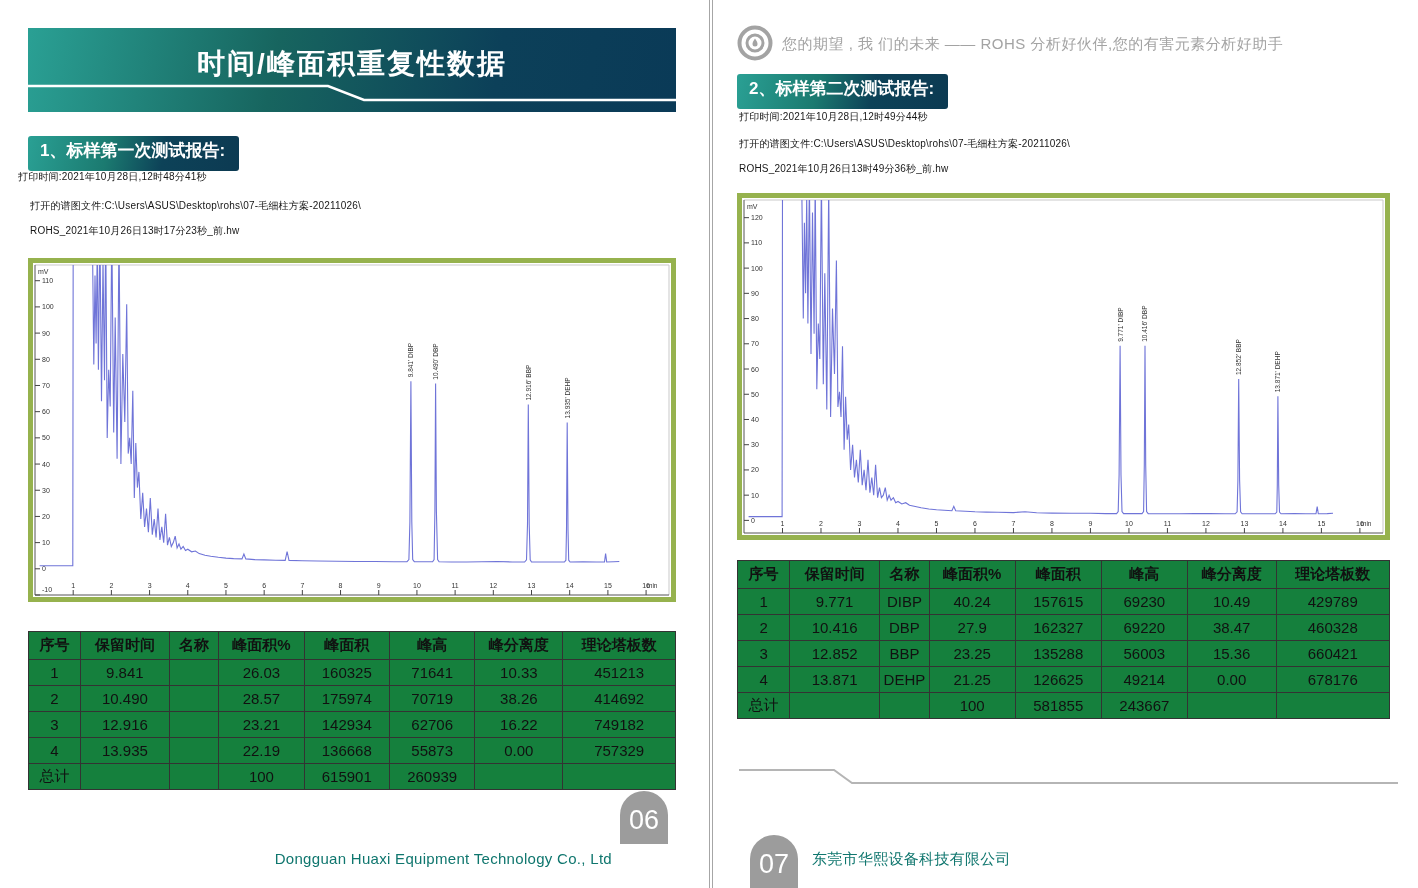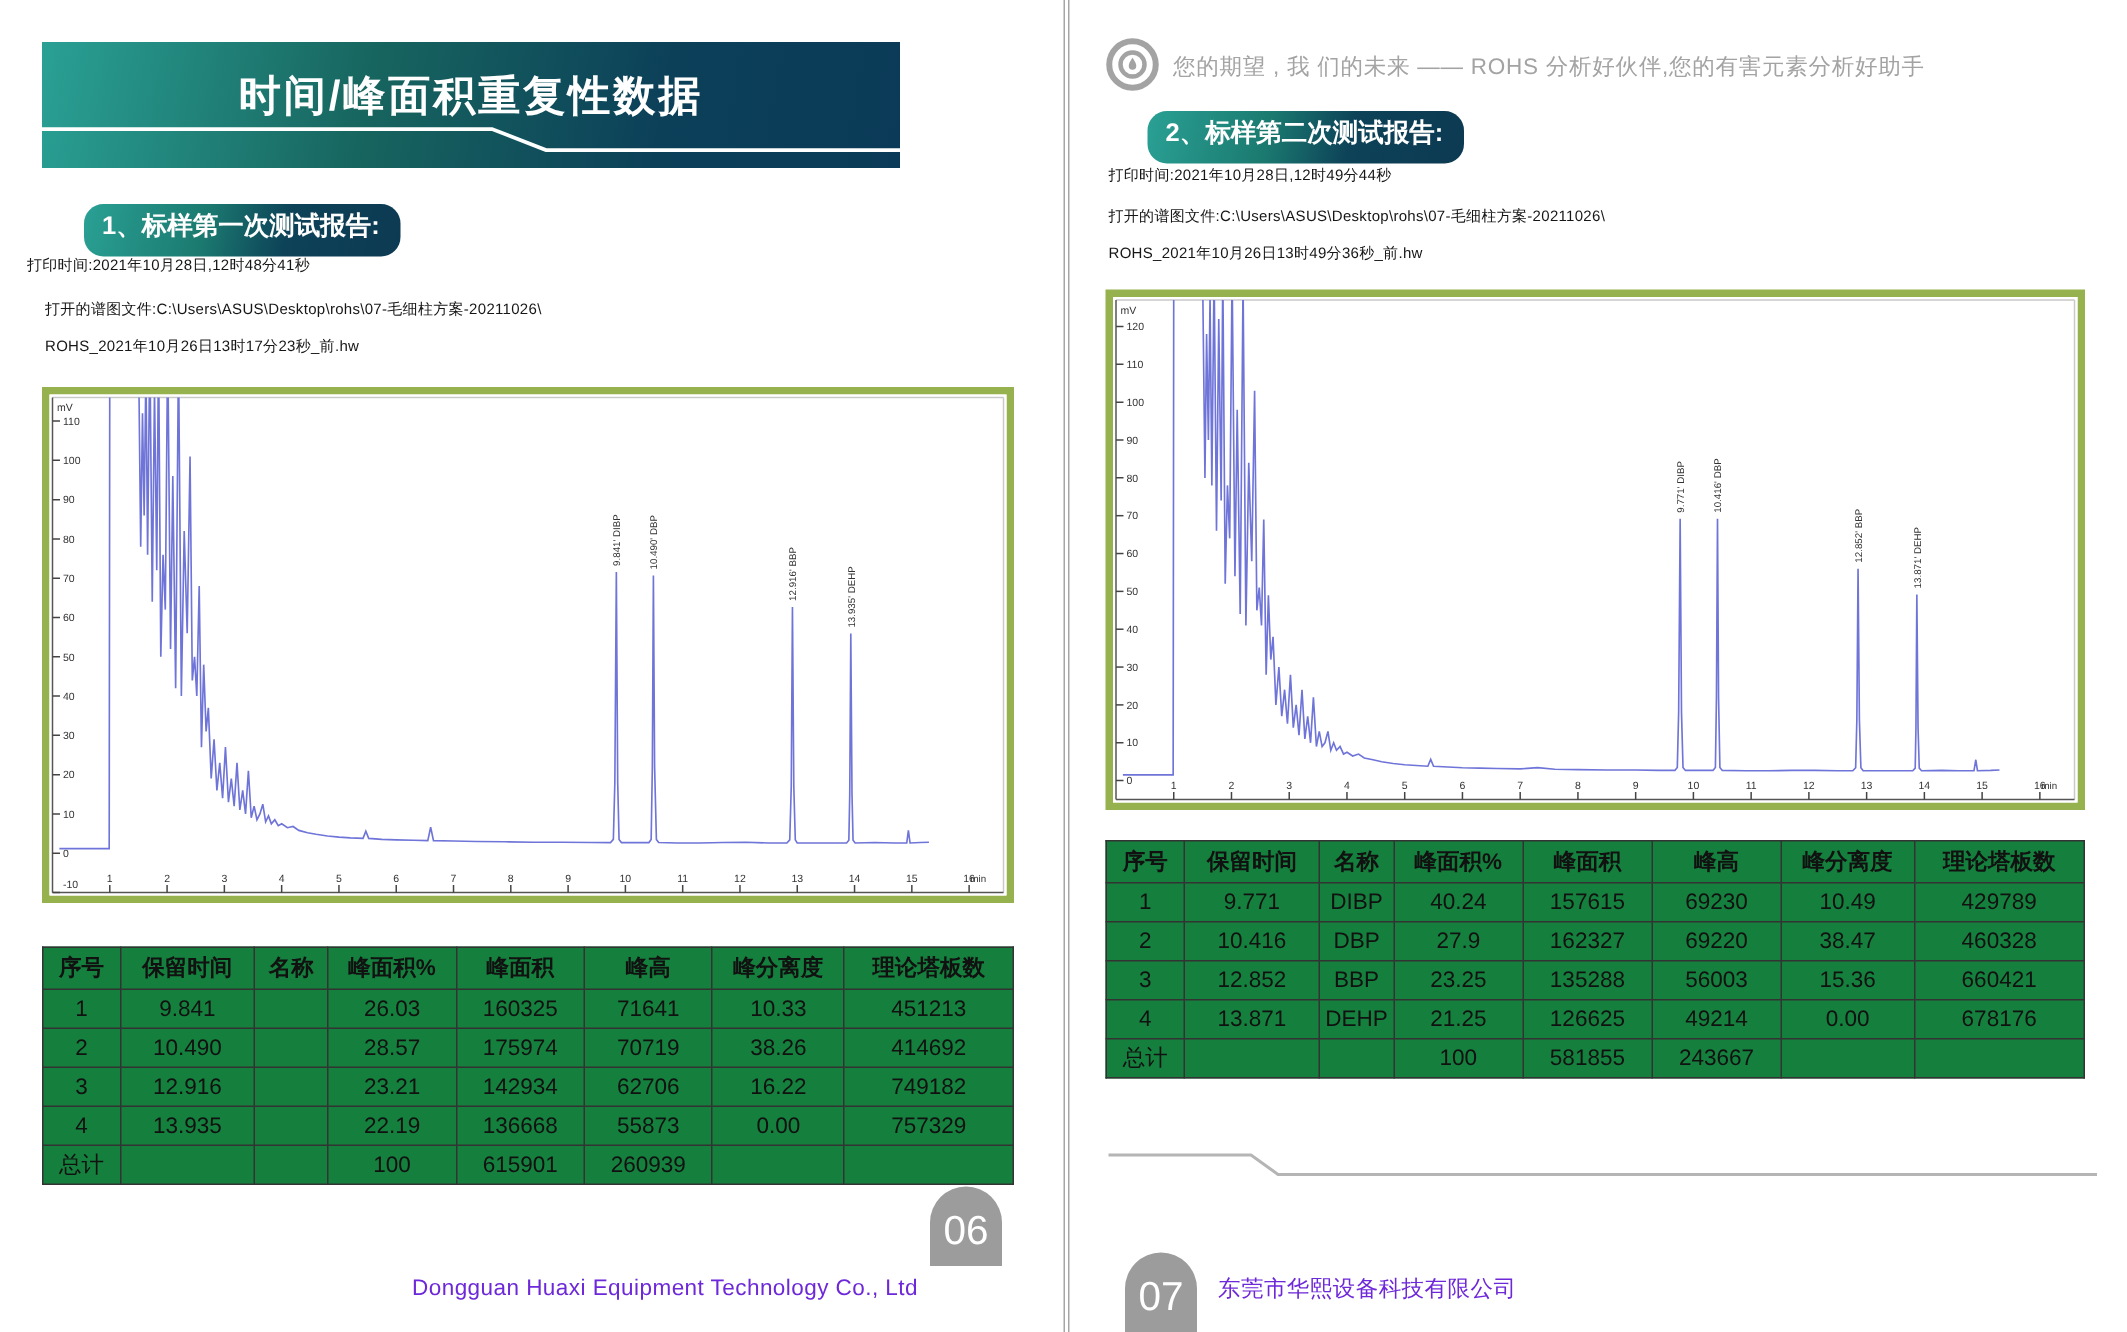--- a/index.html
+++ b/index.html
@@ -11,34 +11,34 @@
   .abs { position:absolute; }
 
   
   .page-divider {
     position:absolute; left:709px; top:0; width:4px; height:888px;
     border-left:1px solid #a6a6a6; border-right:1px solid #a6a6a6;
   }
 
   
   .banner {
-    left:28px; top:28px; width:572px; height:84px;
+    left:28px; top:28px; width:648px; height:84px;
     background:linear-gradient(100deg,#2aa094 0%,#17655f 38%,#0c4059 72%,#0a3a57 100%);
   }
   .banner-title {
     position:absolute; left:0; right:0; top:17px; text-align:center;
     color:#fff; font-size:28px; font-weight:bold; letter-spacing:2px;
   }
   .banner-line { position:absolute; left:0; top:0; }
 
   
   .section-badge {
-    height:35px; line-height:29px; padding:0 14px 0 12px; border-radius:13px;
+    height:35px; line-height:29px; padding:0 14px 0 12px; border-radius:3px;
     background:linear-gradient(102deg,#2aa094 0%,#1b7a70 38%,#0d4258 64%,#0c3a52 100%);
-    color:#fff; font-size:17px; font-weight:bold; display:inline-block;margin-left:28px;
+    color:#fff; font-size:17px; font-weight:bold; display:inline-block;
   }
 
   .body-line { font-size:10px; color:#161616; letter-spacing:0.2px; white-space:nowrap; }
 
   
   .chart-frame { border:5px solid #96b24e; background:#fff; }
   .chart-frame svg { display:block; background:#fff; }
 
   
   table.results {
@@ -49,21 +49,21 @@
     border:1.6px solid #333; text-align:center; vertical-align:middle;
     height:26px; padding:0 2px; overflow:hidden; white-space:nowrap;
   }
   table.results th { font-weight:bold; height:28px; font-size:15px; }
   table.results col.c1{width:8%;} table.results col.c2{width:13.8%;}
   table.results col.c3{width:7.6%;} table.results col.c4{width:13.2%;}
   table.results col.c5{width:13.2%;} table.results col.c6{width:13.2%;}
   table.results col.c7{width:13.6%;} table.results col.c8{width:17.4%;}
 
   
-  .footer-text { font-size:15px; color:#6d28d9; letter-spacing:0.3px; }
+  .footer-text { font-size:15px; color:#0f766e; letter-spacing:0.3px; }
   .page-badge {
     width:48px; height:53px; background:#9c9c9c; border-radius:26px 26px 0 0;
     color:#fff; font-size:27px; text-align:center; line-height:58px;
   }
 
   
   .tagline { font-size:15px; color:#a3a3a3; letter-spacing:0.5px; white-space:nowrap; }
 </style>
 </head>
 <body>

